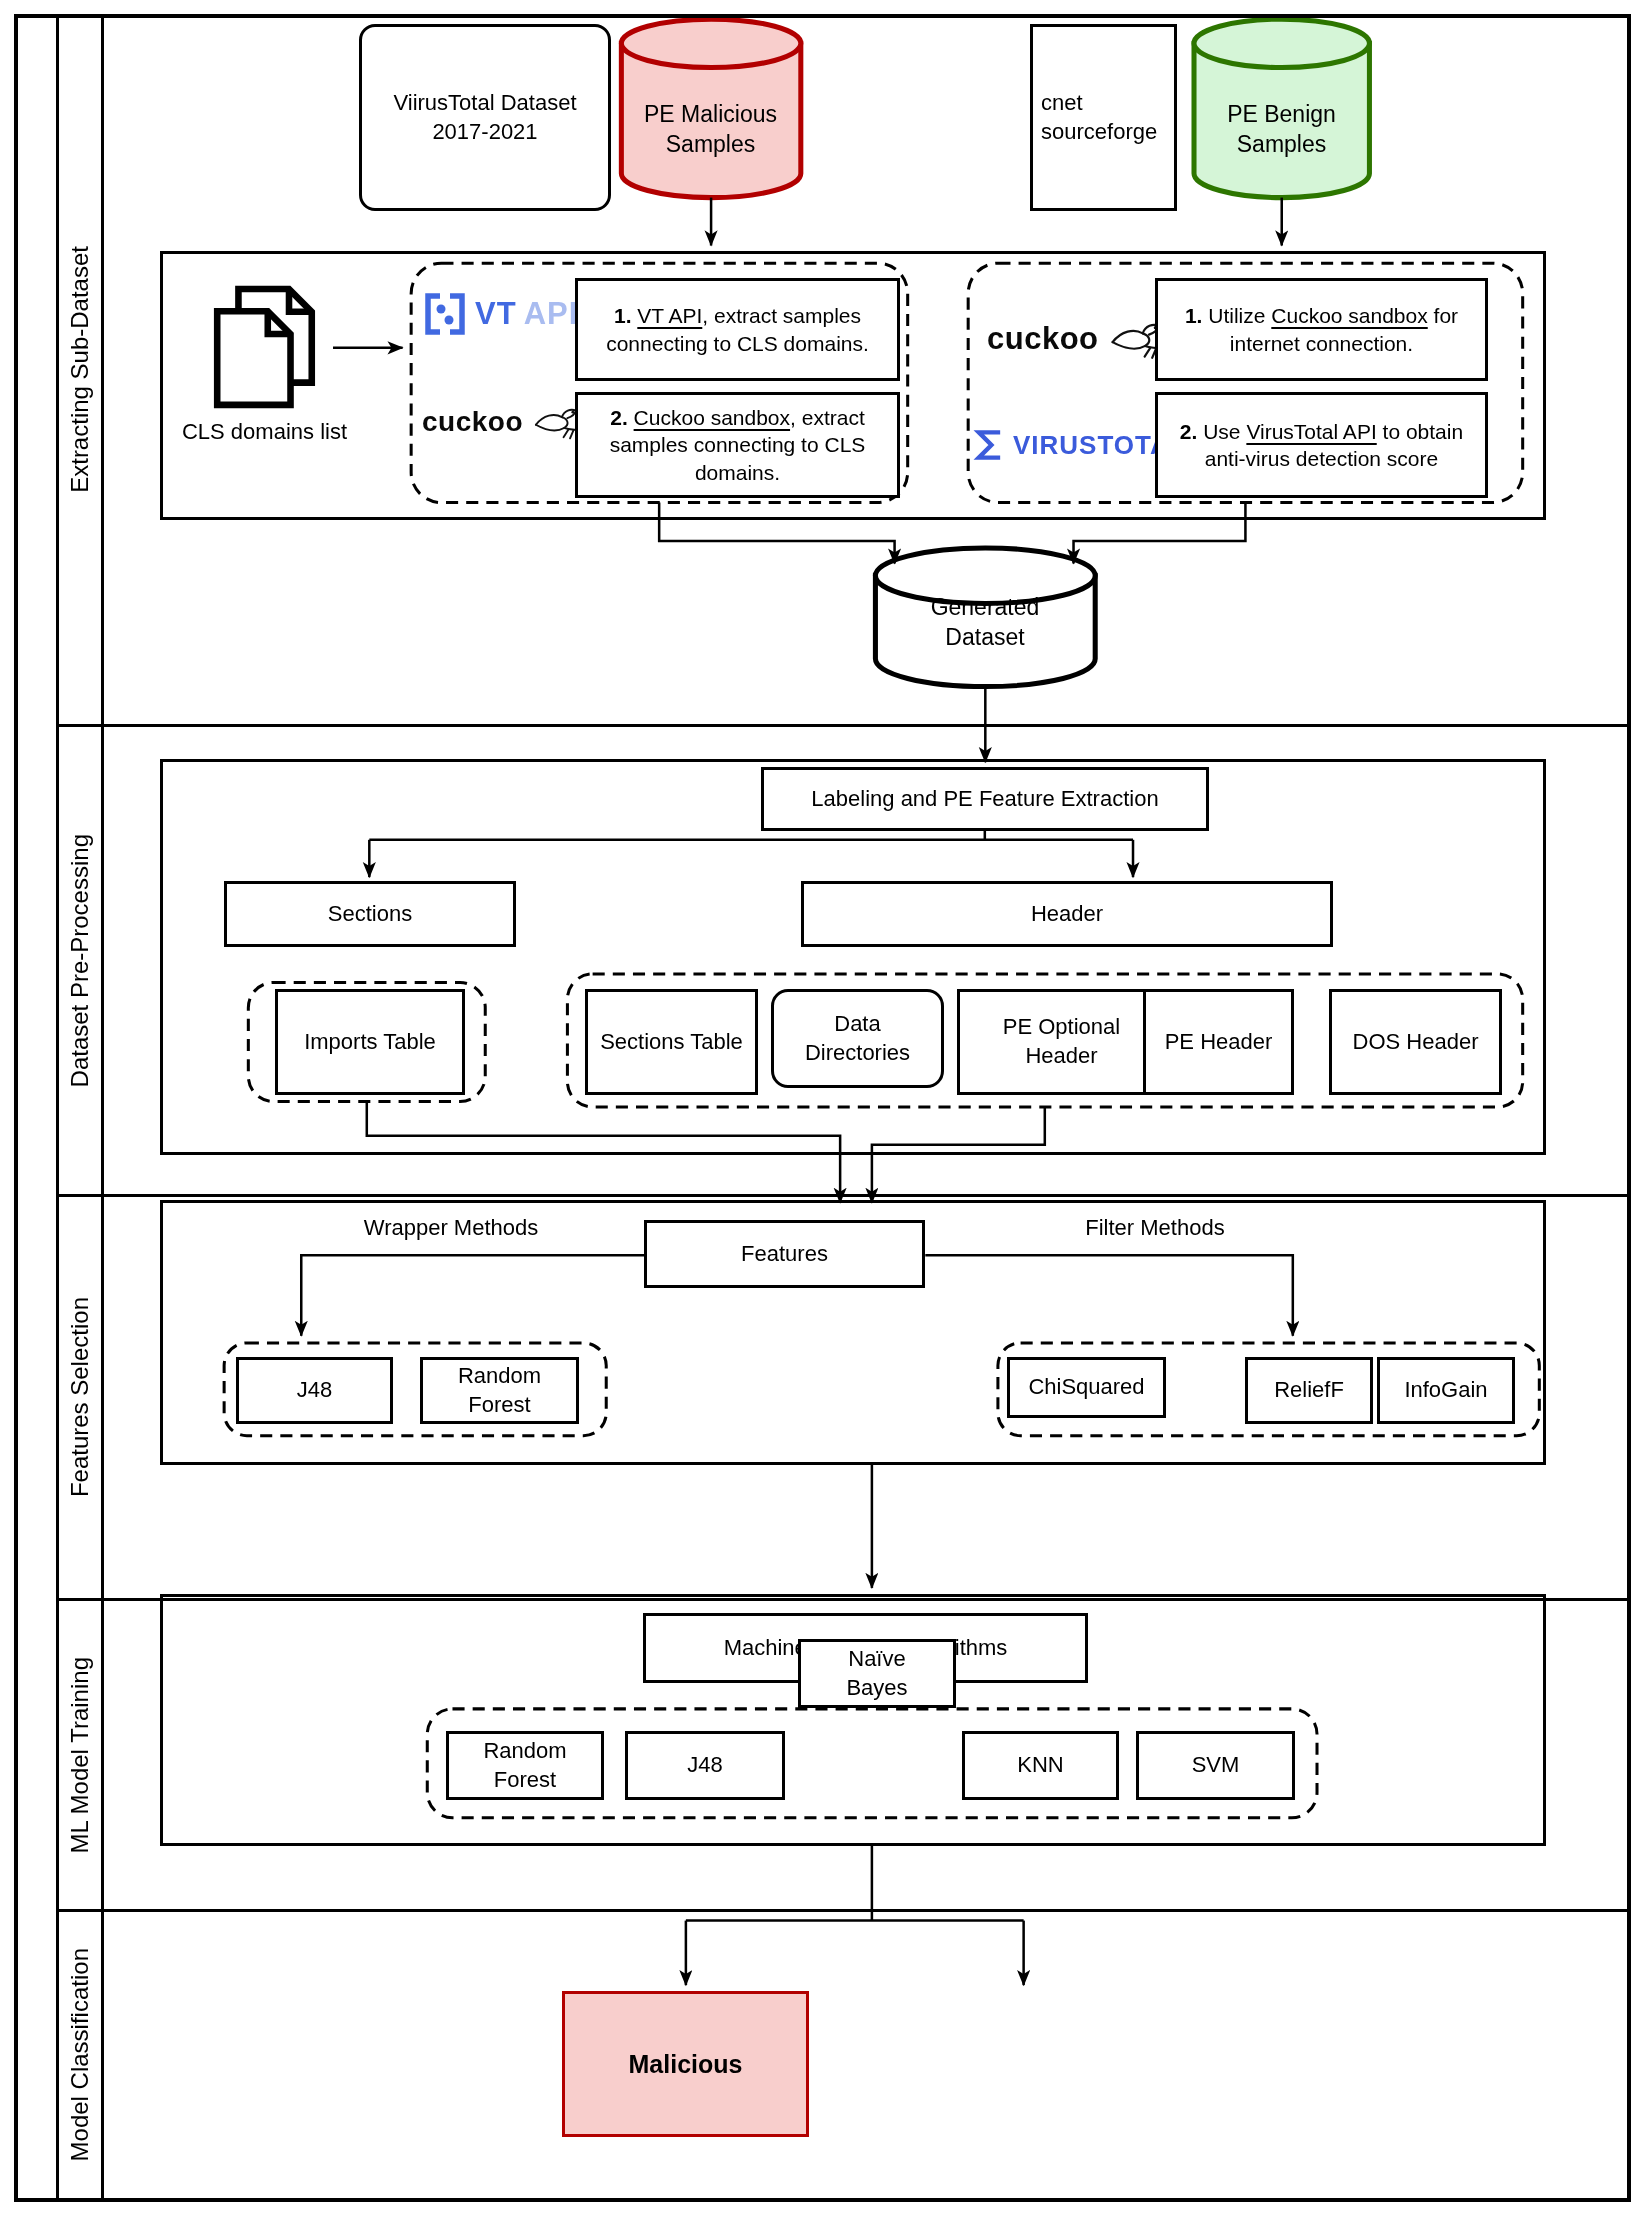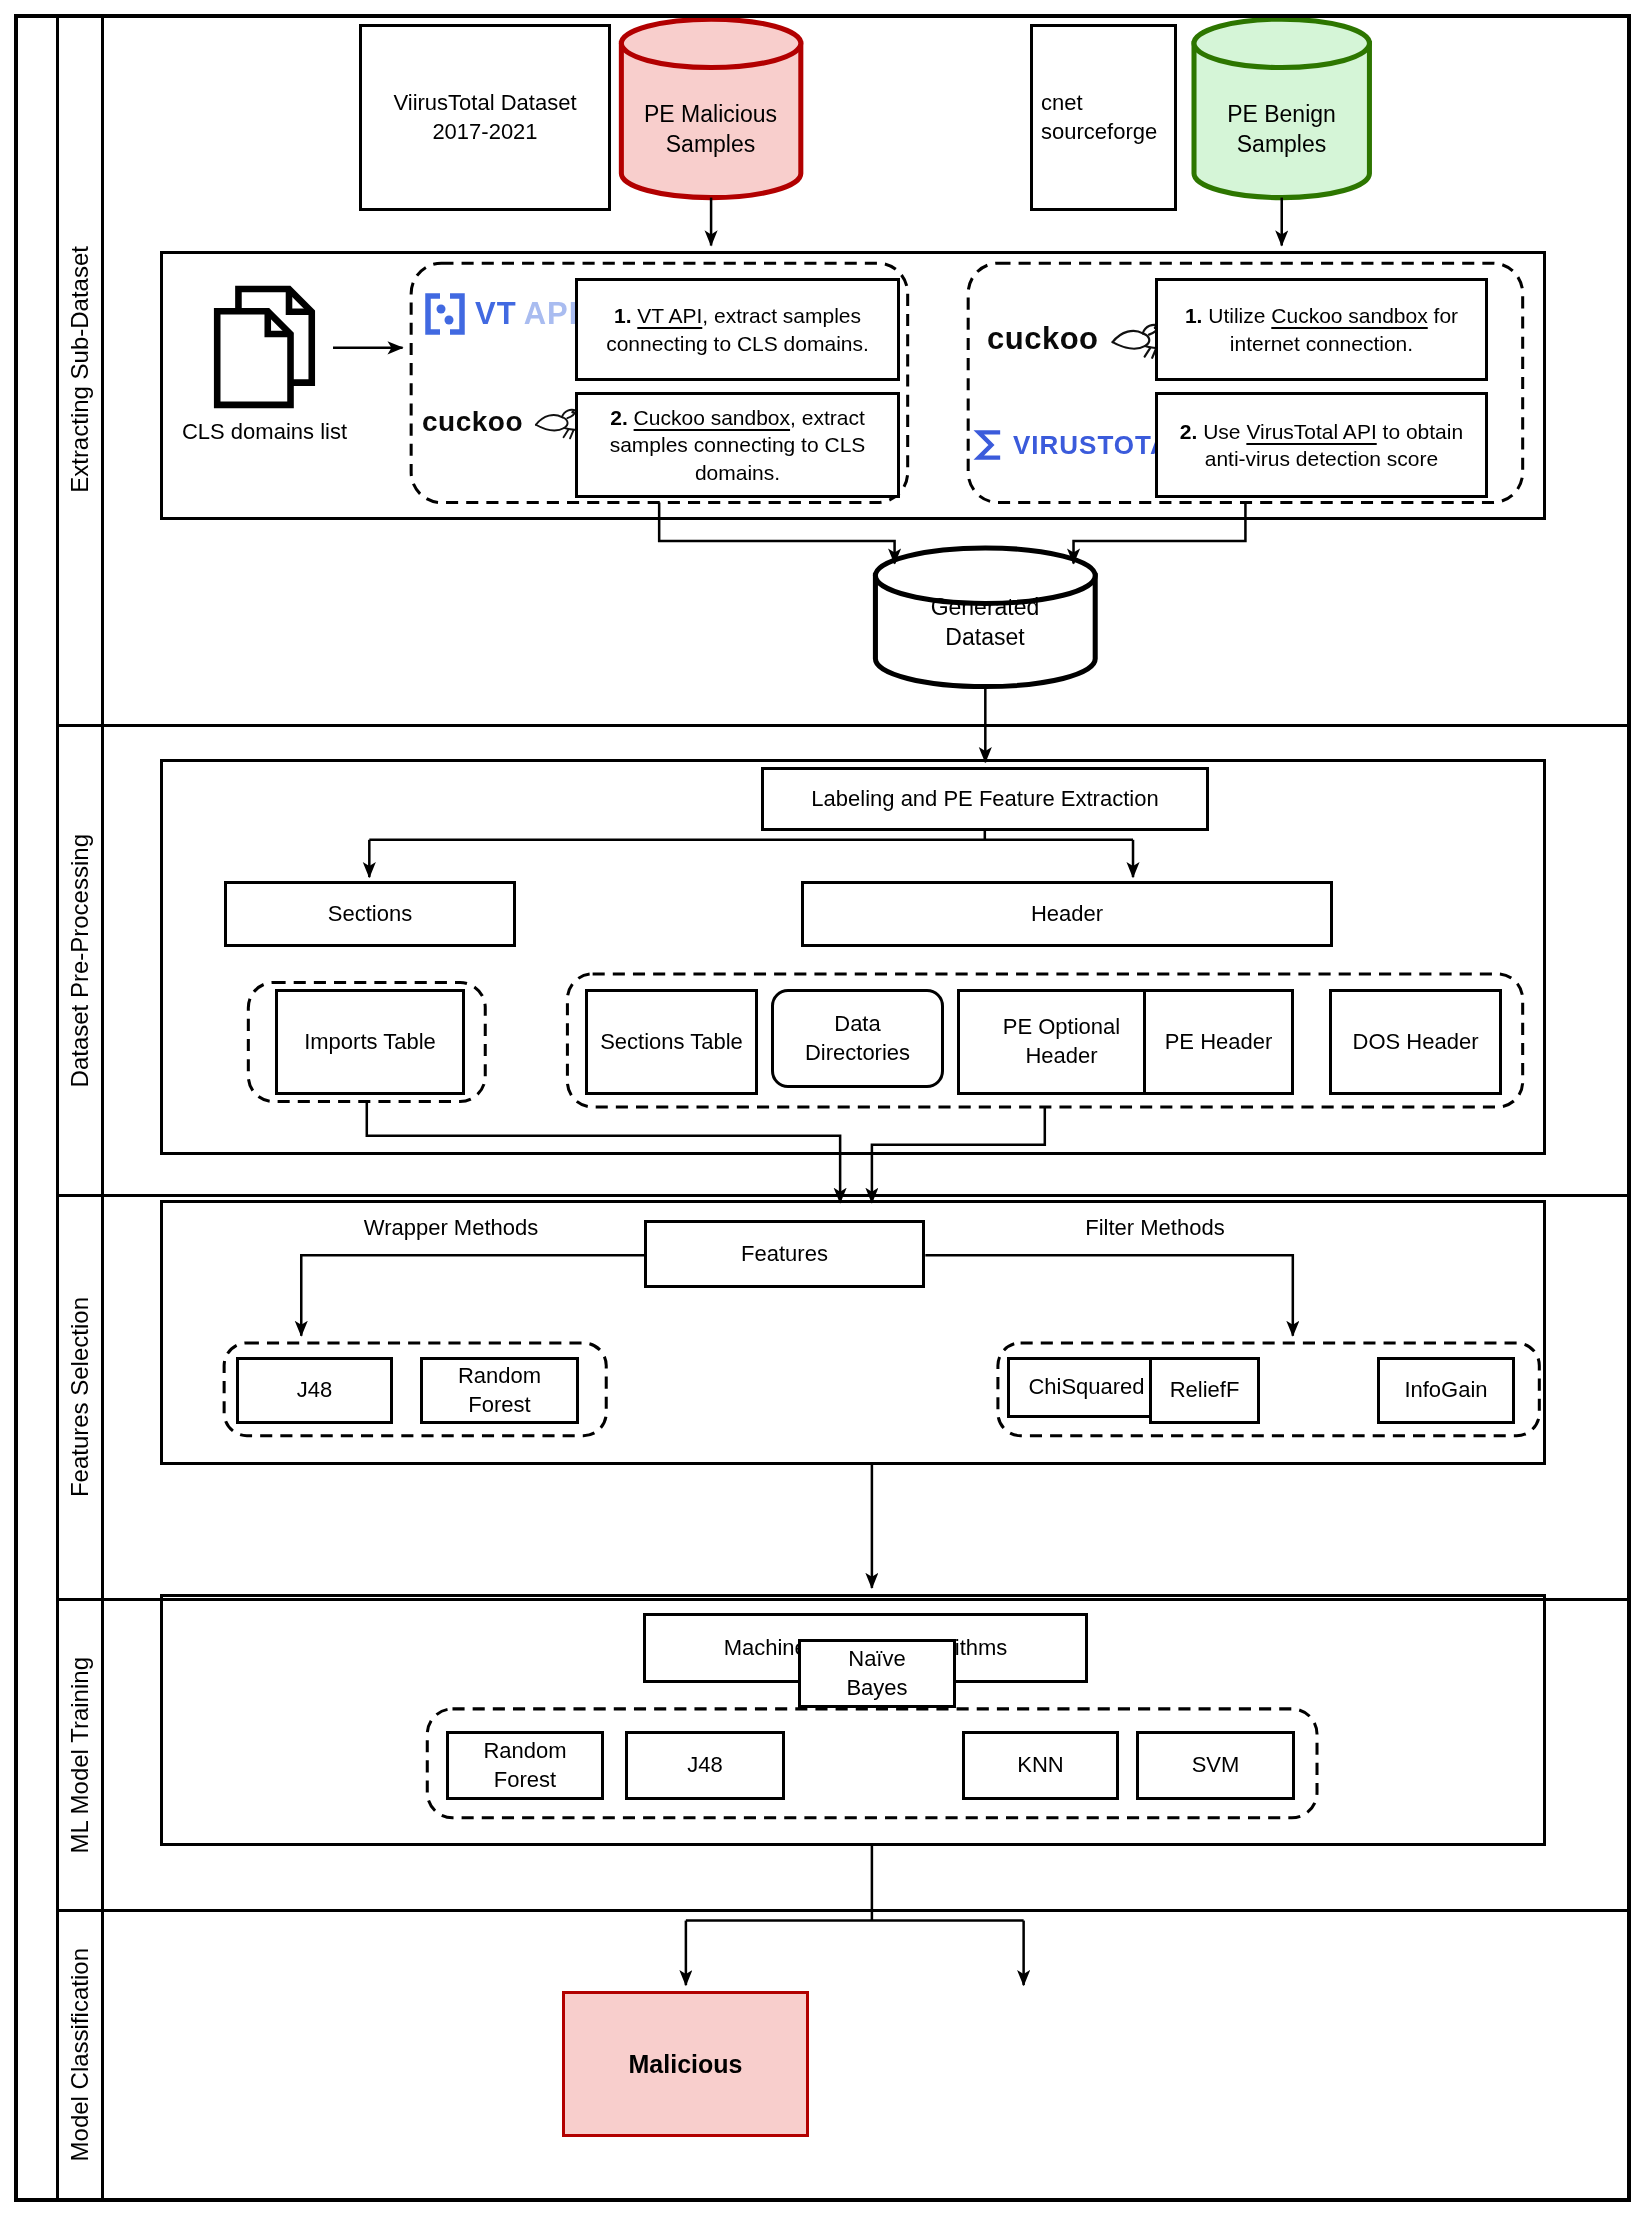--- a/index.html
+++ b/index.html
@@ -103,21 +103,21 @@
   <div class="vcell" style="left:59px;top:1196px;width:42px;height:402px;">
       <span>Features Selection</span>
     </div>
   <div class="vcell" style="left:59px;top:1601px;width:42px;height:309px;">
       <span>ML Model Training</span>
     </div>
   <div class="vcell" style="left:59px;top:1912px;width:42px;height:286px;">
       <span>Model Classification</span>
     </div>
 
-  <div class="b" style="left:359px;top:24px;width:252px;height:187px;">
+  <div class="b" style="left:359px;top:24px;width:252px;height:187px;border-radius:16px;">
     <div><span>ViirusTotal Dataset</span><br><span>2017-2021</span></div>
   </div>
   <div class="c" style="left:625px;top:61px;width:171px;height:137px;font-size:23px;">
     <div><span>PE Malicious</span><br><span>Samples</span></div>
   </div>
   <div class="b cnetbox" style="left:1030px;top:24px;width:147px;height:187px;">
     <div><span>cnet</span><br><span>sourceforge</span></div>
   </div>
   <div class="c" style="left:1196px;top:61px;width:171px;height:137px;font-size:23px;">
     <div><span>PE Benign</span><br><span>Samples</span></div>
@@ -241,21 +241,21 @@
 
   <div class="b" style="left:236px;top:1357px;width:157px;height:67px;">
     <span>J48</span>
   </div>
   <div class="b" style="left:420px;top:1357px;width:159px;height:67px;padding:0 20px;">
     <span>Random Forest</span>
   </div>
   <div class="b" style="left:1007px;top:1357px;width:159px;height:61px;">
     <span>ChiSquared</span>
   </div>
-  <div class="b" style="left:1149px;top:1357px;width:111px;height:67px;">
+  <div class="b" style="left:1245px;top:1357px;width:128px;height:67px;">
     <span>ReliefF</span>
   </div>
   <div class="b" style="left:1377px;top:1357px;width:138px;height:67px;">
     <span>InfoGain</span>
   </div>
 
   <div class="b" style="left:160px;top:1594px;width:1386px;height:252px;border-width:3.5px;background:transparent;"></div>
 
   <div class="b" style="left:643px;top:1613px;width:445px;height:70px;">
     <span>Machine Learning Algorithms</span>

